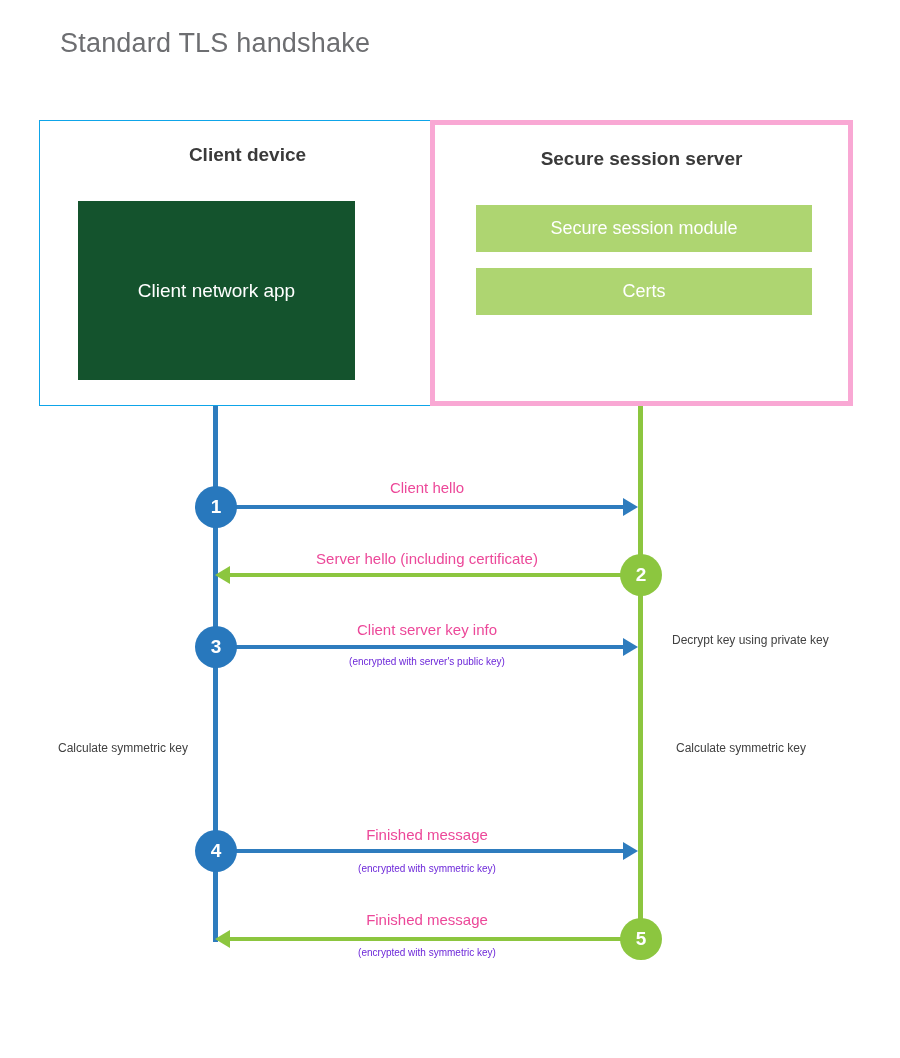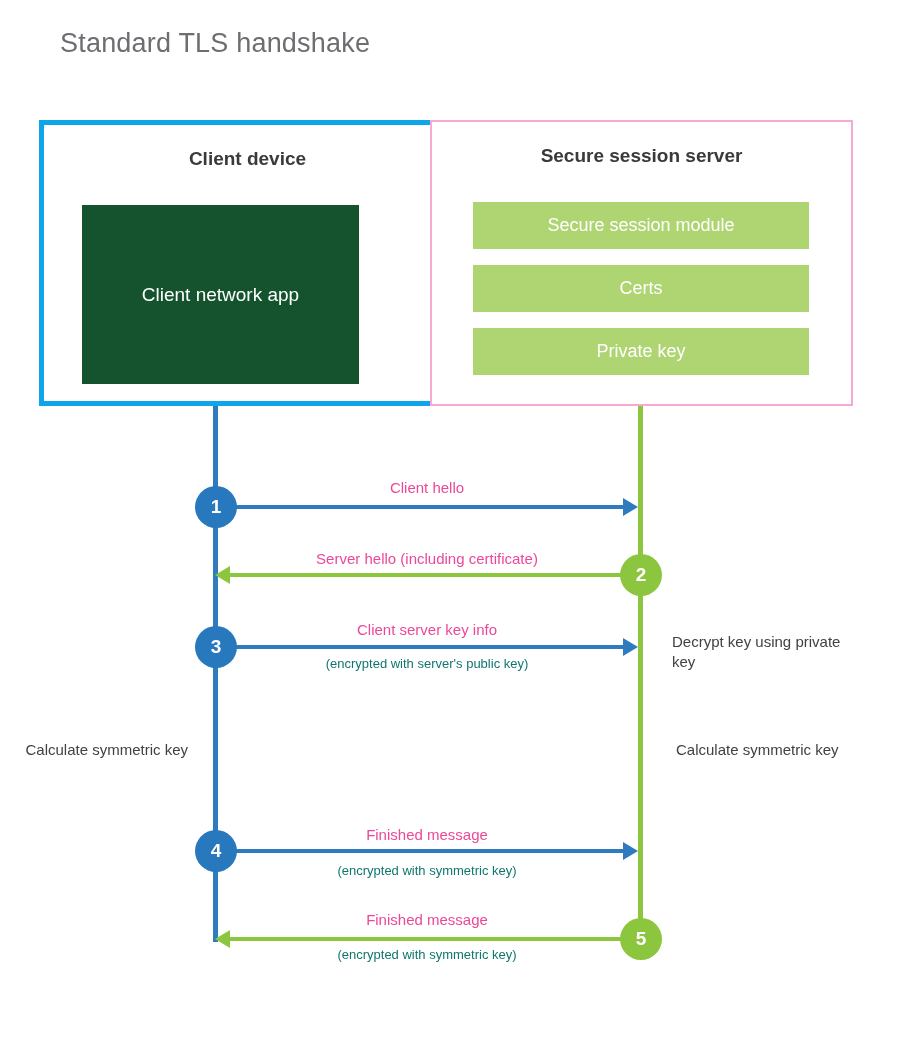--- a/index.html
+++ b/index.html
@@ -34,26 +34,26 @@
 
   
   .node-box {
     position: absolute;
     background: #ffffff;
     box-sizing: border-box;
   }
   #client-box {
     left: 39px; top: 120px;
     width: 417px; height: 286px;
-    border: 5px solid #0ea5e9;
+    border: 1px solid #0ea5e9;
   }
   #server-box {
     left: 430px; top: 120px;
     width: 423px; height: 286px;
-    border: 2px solid #f9a8d4;
+    border: 5px solid #f9a8d4;
   }
   .node-title {
     position: absolute;
     left: 0; right: 0;
     top: 23px;
     text-align: center;
     font-size: 19px;
     font-weight: bold;
     color: #3a3a3a;
   }
@@ -147,28 +147,28 @@
     position: absolute;
     text-align: center;
     font-size: 15px;
     font-weight: 400;
     color: #ec4899;
     white-space: nowrap;
   }
   .msg-sublabel {
     position: absolute;
     text-align: center;
-    font-size: 13px;
+    font-size: 10px;
     font-weight: 400;
-    color: #0f766e;
+    color: #6d28d9;
     white-space: nowrap;
   }
   .side-note {
     position: absolute;
-    font-size: 15px;
+    font-size: 12px;
     font-weight: 400;
     color: #414141;
     line-height: 1.35;
   }
   .side-note.right-aligned { text-align: right; }
   .side-note.left-aligned { text-align: left; }
 </style>
 </head>
 <body>
 
@@ -178,21 +178,20 @@
 
   <div class="node-box" id="client-box">
     <div class="node-title">Client device</div>
     <div id="client-app">Client network app</div>
   </div>
 
   <div class="node-box" id="server-box">
     <div class="node-title">Secure session server</div>
     <div class="server-bar" id="server-bar-1">Certs</div>
     <div class="server-bar" id="server-bar-0">Secure session module</div>
-    <div class="server-bar" id="server-bar-2">Private key</div>
   </div>
 
   <div class="lifeline" id="client-lifeline"></div>
   <div class="lifeline" id="server-lifeline"></div>
 
   <div class="msg-line blue" style="left:216px; top:505px; width:407px;"></div>
   <div class="arrow-head right blue" style="left:623px; top:498px;"></div>
   <div class="msg-label" style="left:216px; top:479px; width:422px;">Client hello</div>
   <div class="step-badge blue" style="left:195px; top:486px;">1</div>
 

